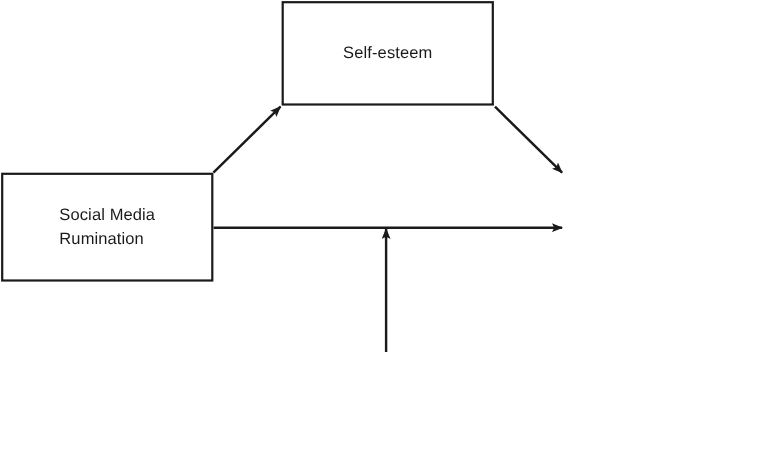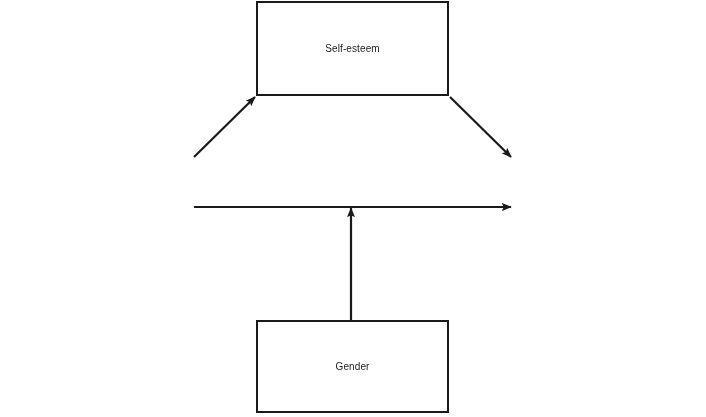--- a/index.html
+++ b/index.html
@@ -30,21 +30,21 @@
     box-sizing: border-box;
     background: #ffffff;
     border: 2px solid #1a1a1a;
     display: flex;
     align-items: center;
     justify-content: center;
     z-index: 2;
   }
   .node-label {
     color: #1a1a1a;
-    font-size: 10px;
+    font-size: 15px;
     line-height: 22px;
     text-align: left;
     white-space: pre-line;
     letter-spacing: 0.1px;
   }
   #node-self-esteem {
     left: 256px;
     top: 1px;
     width: 193px;
     height: 95px;
@@ -86,19 +86,20 @@
 
     <line x1="194" y1="207" x2="511" y2="207" stroke="#1a1a1a" stroke-width="2.2" marker-end="url(#arrowhead)"></line>
 
     <line x1="351" y1="320" x2="351" y2="208" stroke="#1a1a1a" stroke-width="2.2" marker-end="url(#arrowhead)"></line>
   </svg>
 
   <div class="node-box" id="node-self-esteem">
     <span class="node-label">Self-esteem</span>
   </div>
 
+  <div class="node-box" id="node-social-media-rumination">
+    <span class="node-label">Social Media
+Rumination</span>
+  </div>
 
 
-  <div class="node-box" id="node-gender">
-    <span class="node-label">Gender</span>
-  </div>
 
 </div>
 
 </body></html>

